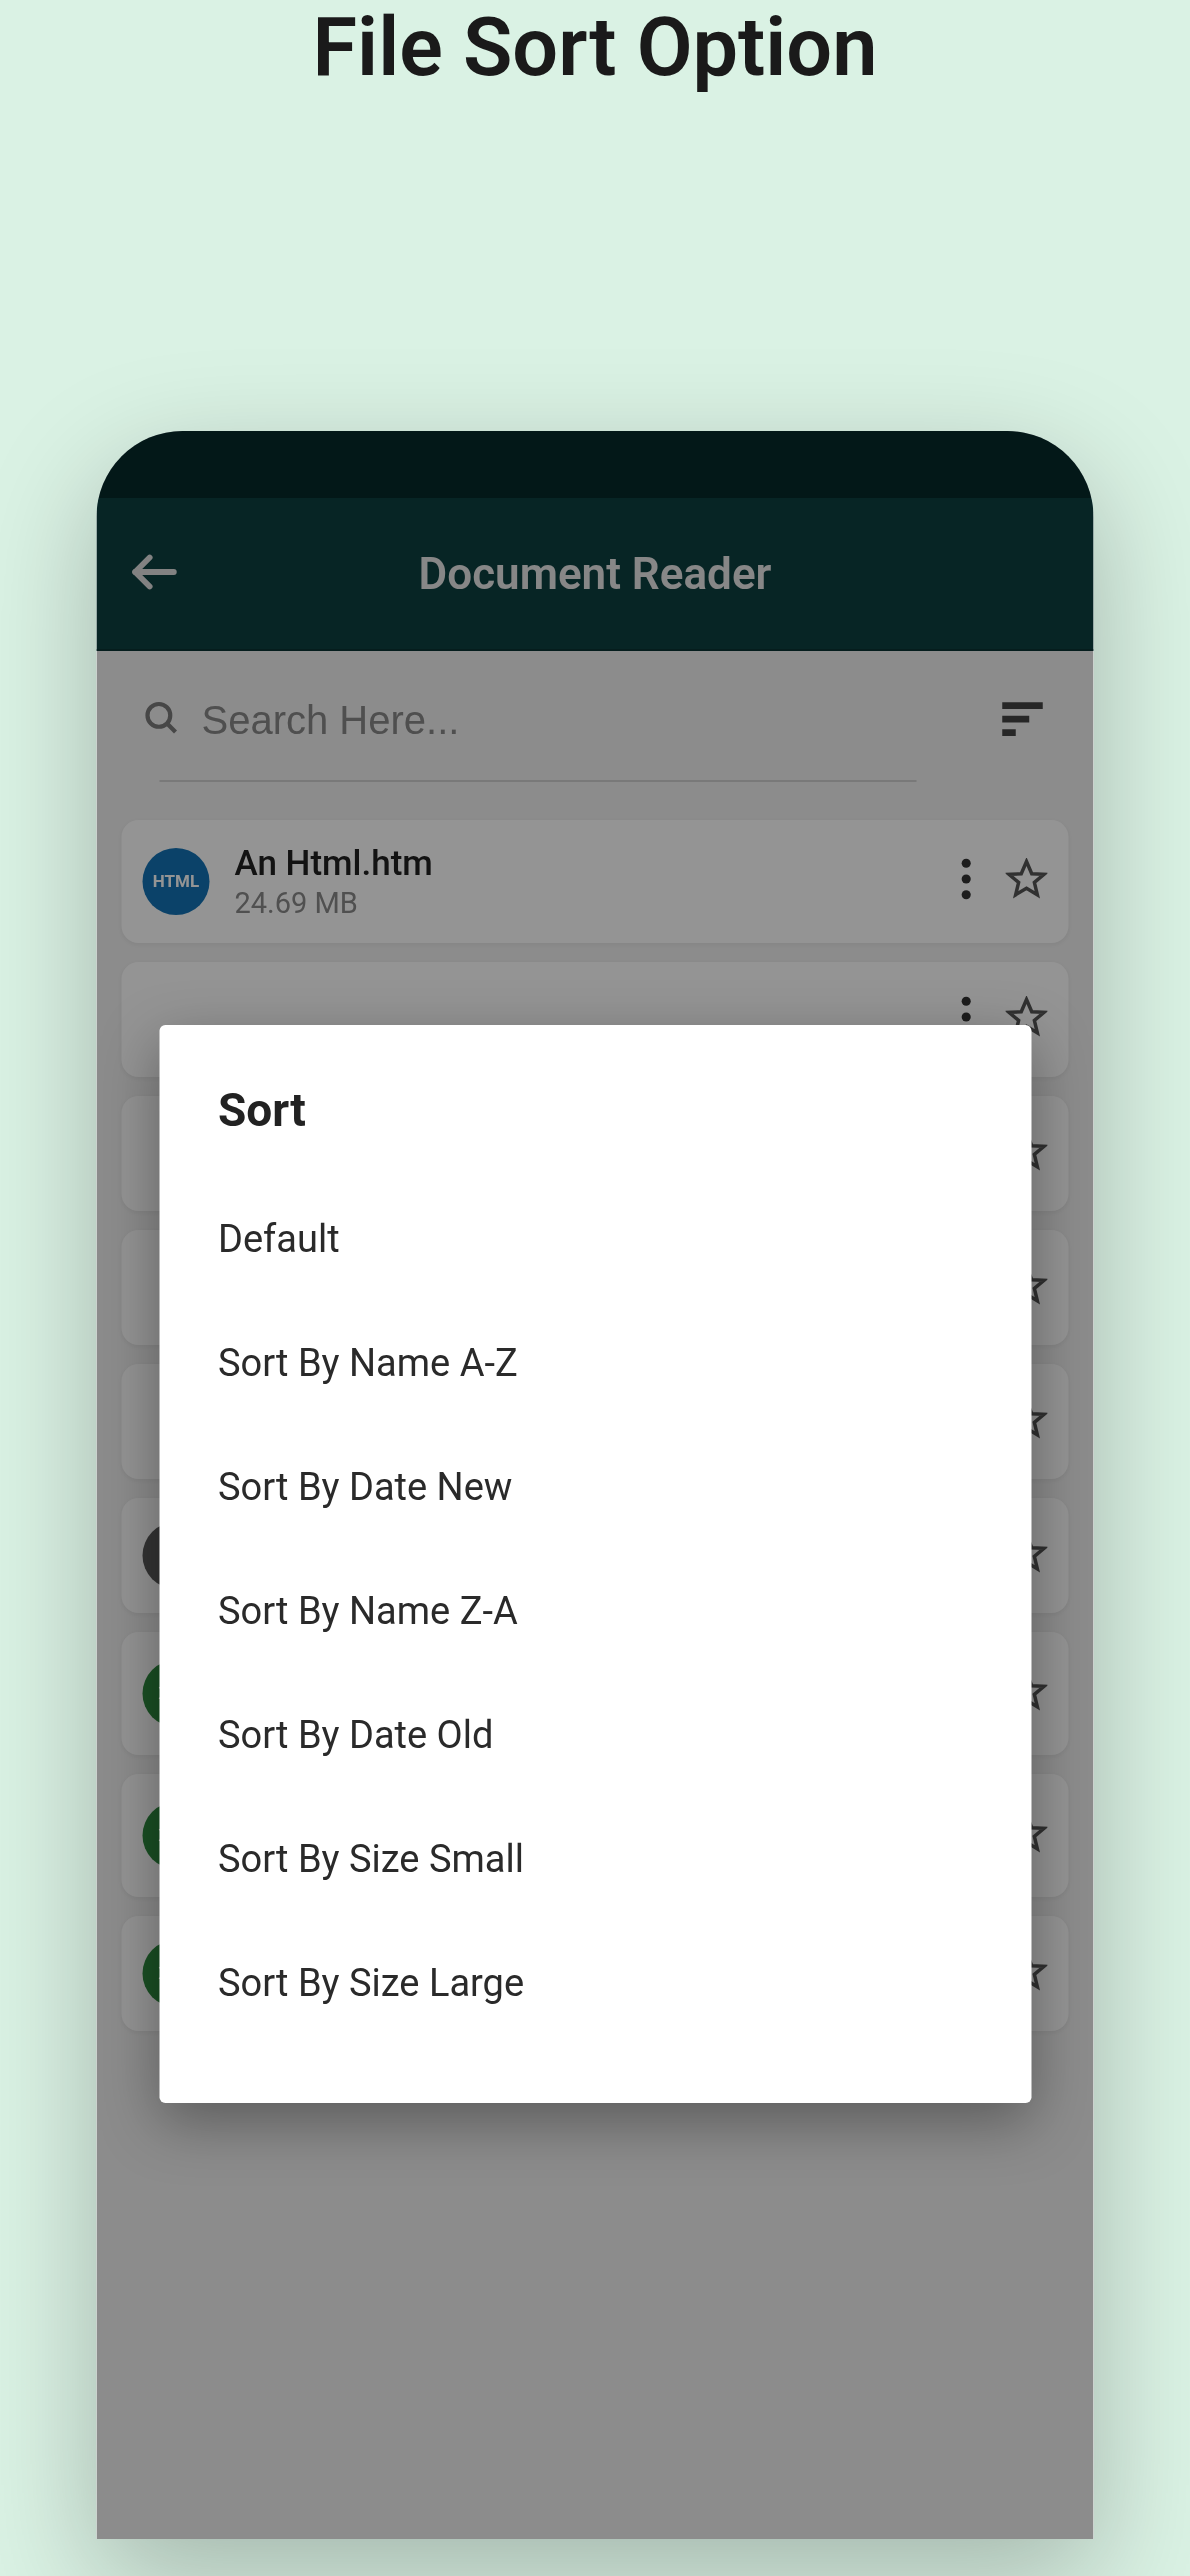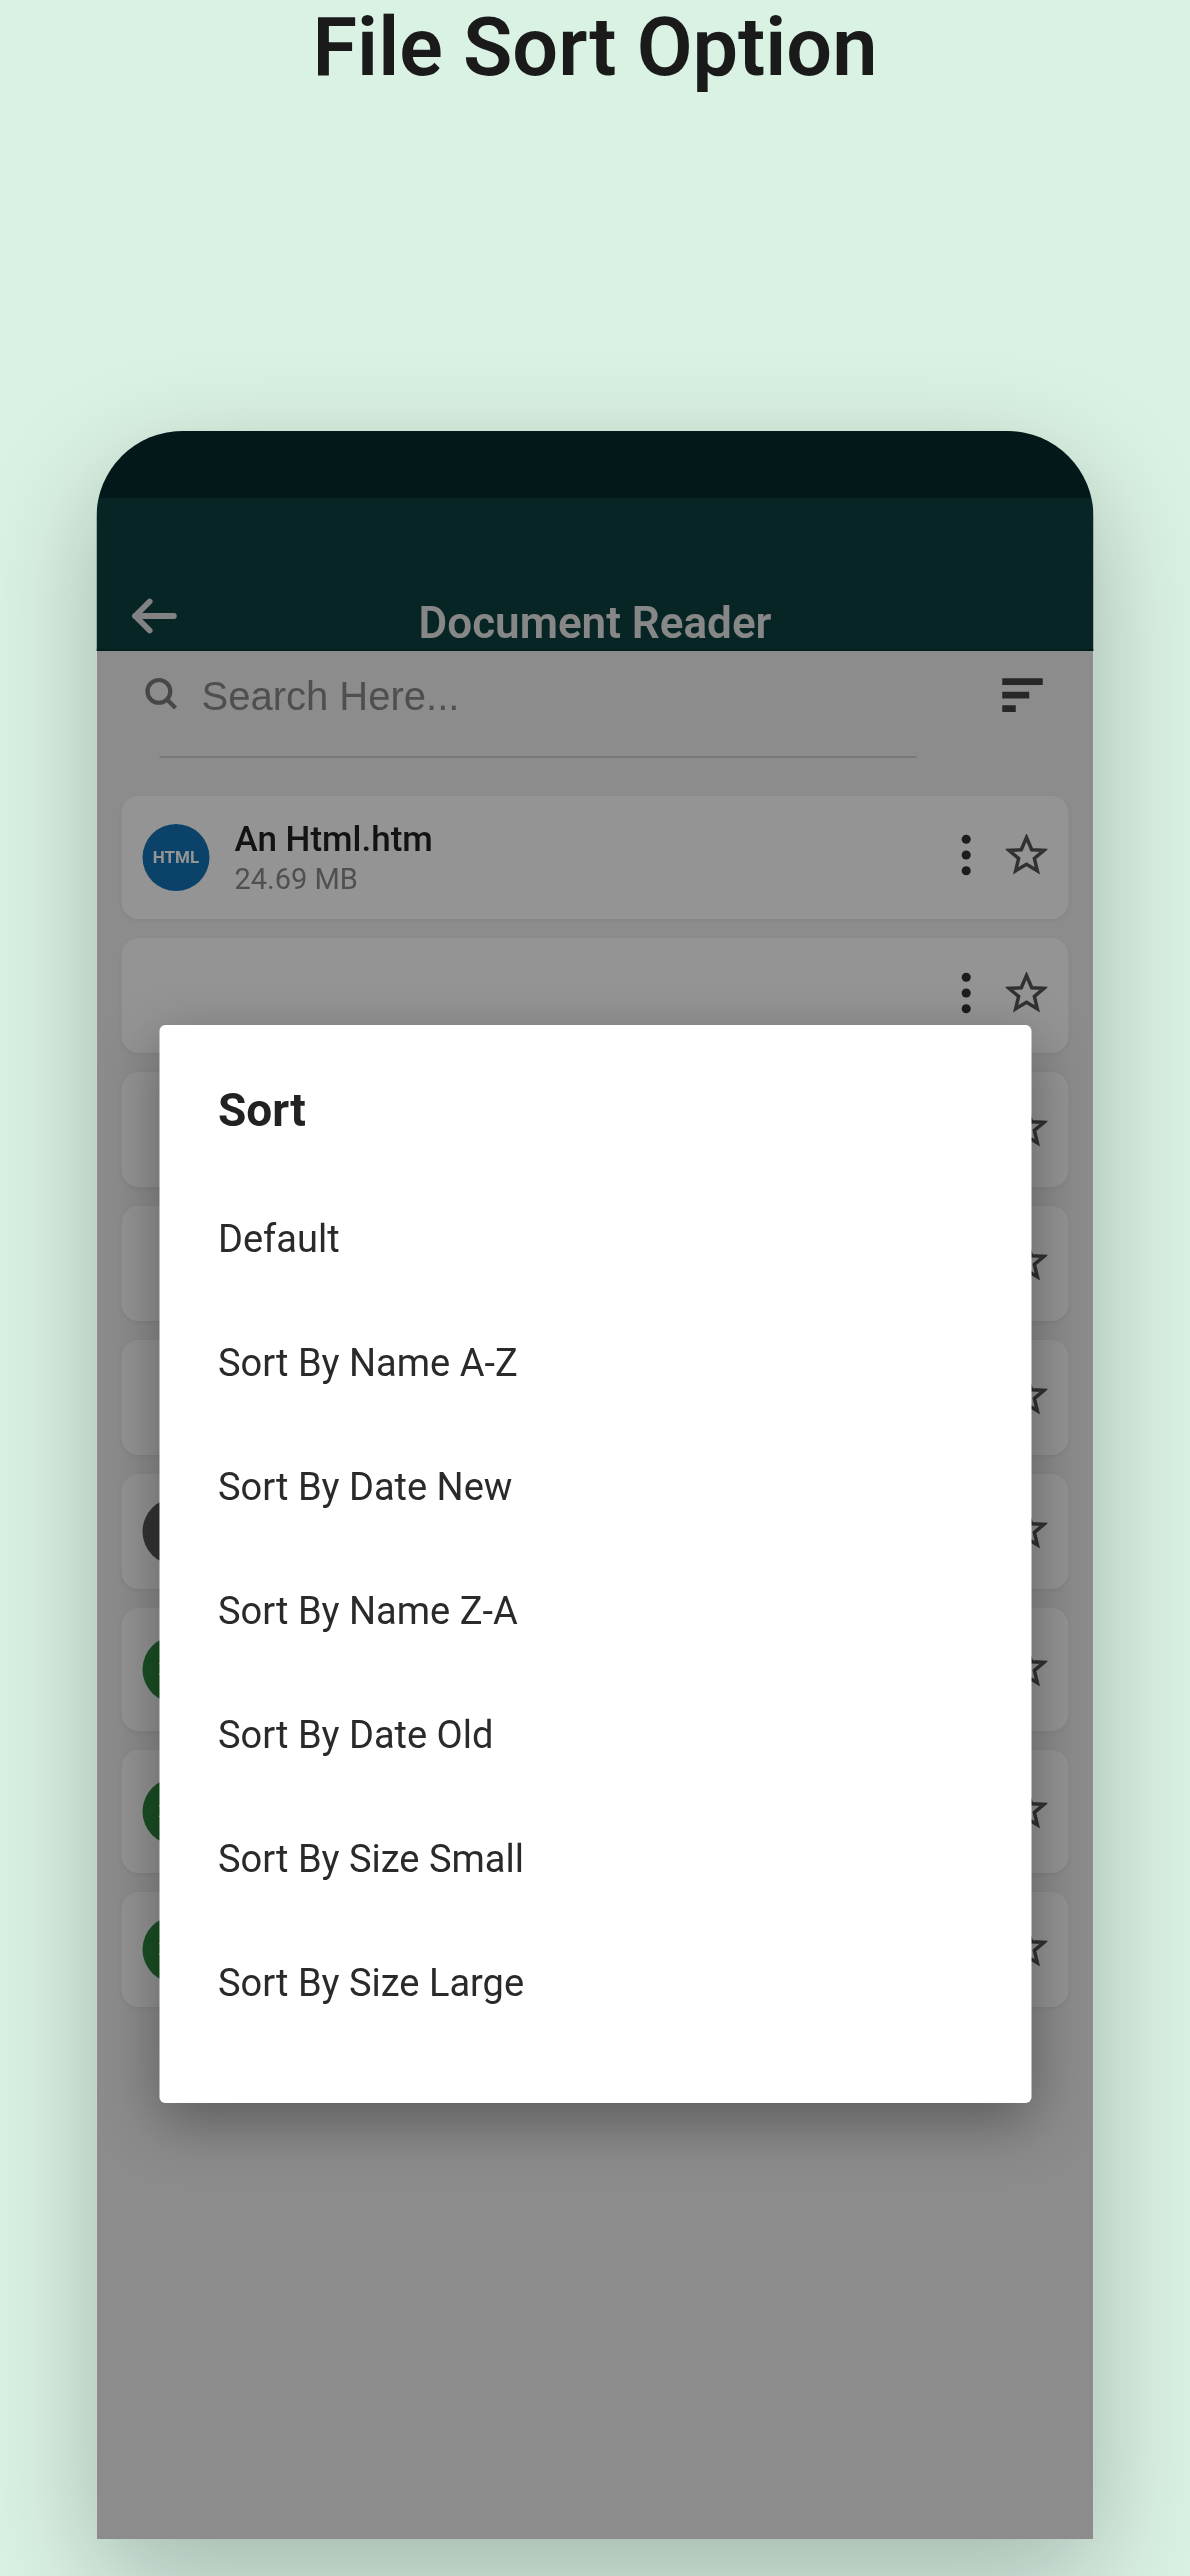--- a/index.html
+++ b/index.html
@@ -30,21 +30,21 @@
     box-shadow: 0 38px 115px rgba(0,0,0,0.25);
   }
   .status-area {
     height: 67px;
     background: #062a2a;
   }
   .app-bar {
     height: 153px;
     background: #0d4040;
     display: flex;
-    align-items: flex-end;
+    align-items: center;
     padding: 0 29px;
     position: relative;
     border-bottom: 2.9px solid #0a3333;
   }
   .back-icon {
     color: #e0e0e0;
     flex: 0 0 auto;
   }
   .app-bar-title {
     position: absolute;
@@ -56,21 +56,21 @@
   }
   .content-area {
     position: relative;
     background: #f2f2f2;
     height: calc(100% - 220px);
     padding: 0 25px;
   }
   .search-row {
     display: flex;
     align-items: center;
-    padding: 16px 19px 31px 19px;
+    padding: 40px 19px 31px 19px;
   }
   .search-icon {
     color: #7a7a7a;
     flex: 0 0 auto;
   }
   .search-input {
     flex: 1;
     border: none;
     background: transparent;
     font-size: 40px;

